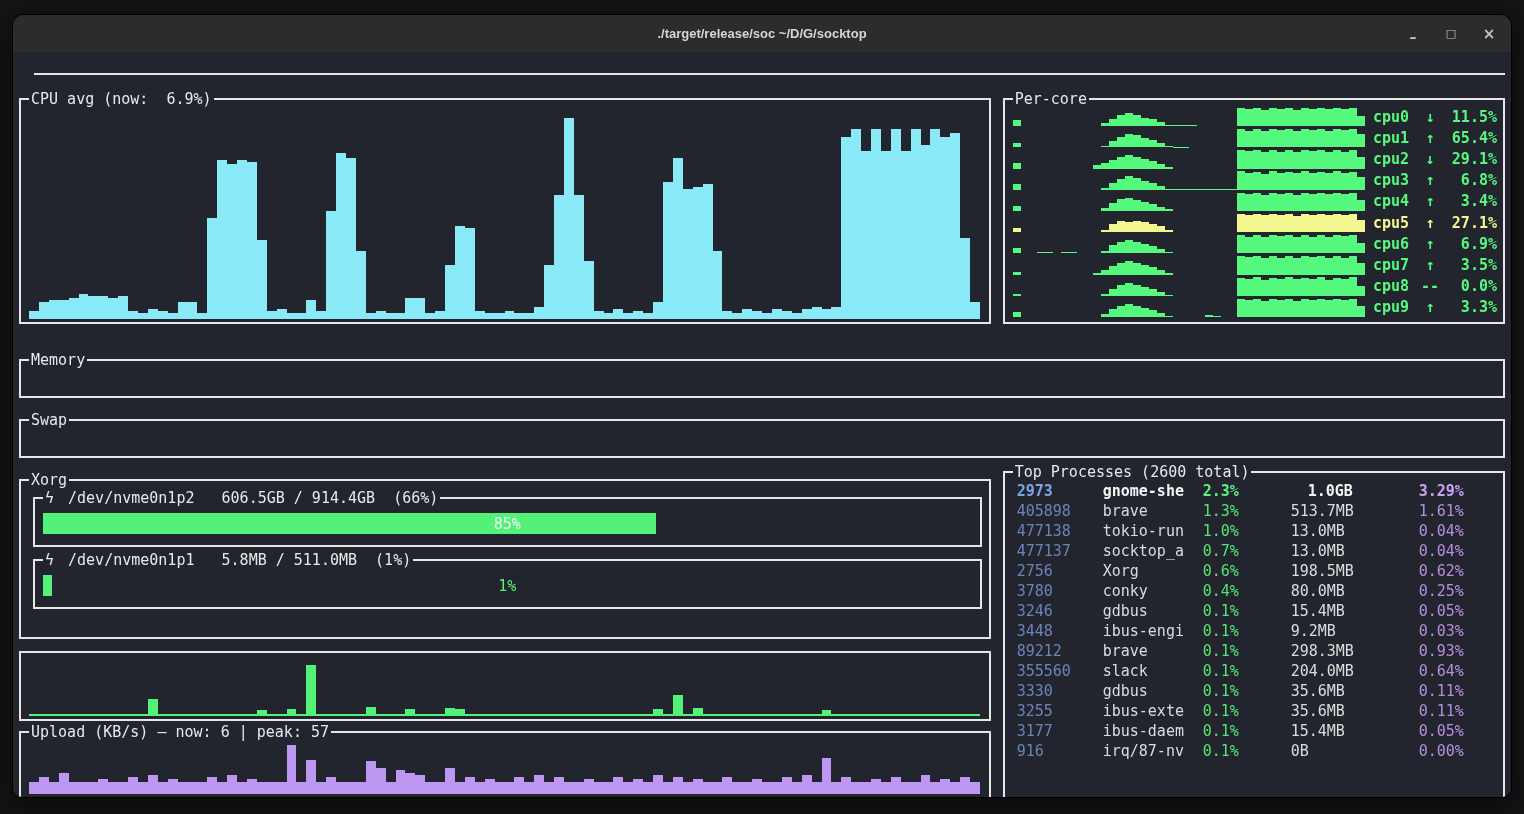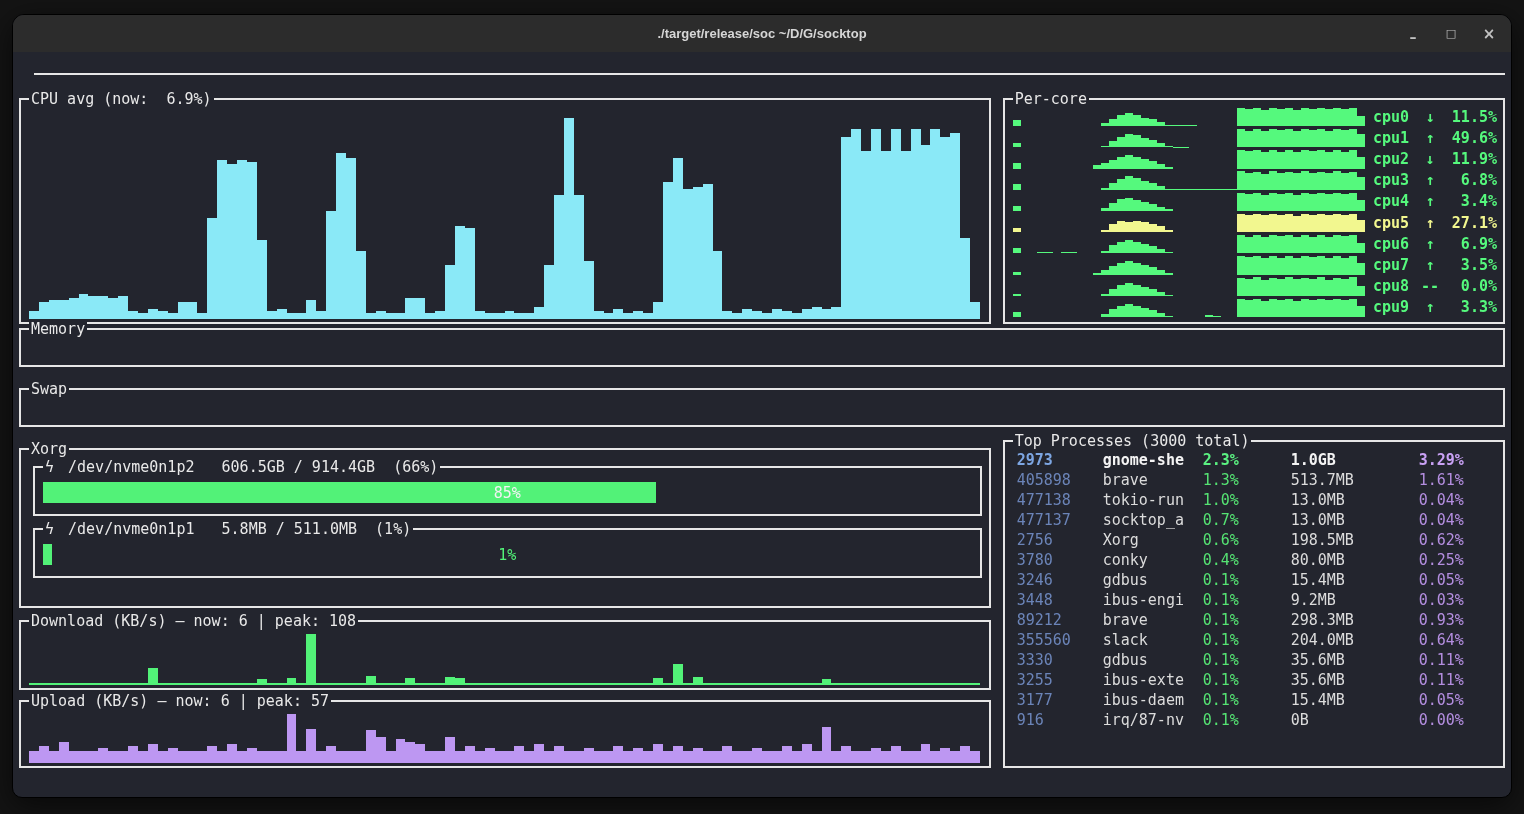--- a/index.html
+++ b/index.html
@@ -45,21 +45,21 @@
 
   .cores{position:absolute; inset:6px 6px 4px 6px; display:flex; flex-direction:column;}
   .core-row{flex:1; display:flex; align-items:center;}
   .spark{flex:1; height:100%; display:flex; align-items:flex-end; padding:1px 8px 1px 2px;}
   .spark .bar{flex:1;}
   .core-label{width:124px; font-weight:bold; display:flex; white-space:pre; font-size:15px;}
   .core-label .cname{width:44px;}
   .core-label .arrow{width:26px; text-align:center;}
   .core-label .cval{flex:1; text-align:right;}
 
-  .gauge-panel{height:39px; margin-top:4px;}
+  .gauge-panel{height:39px; margin-top:35px;}
   .gauge{position:absolute; left:8px; right:8px; top:8px; bottom:8px;}
   .gauge-fill{position:absolute; left:0; top:0; bottom:0;}
   .gauge-label{position:absolute; inset:0; display:flex; align-items:center; justify-content:center; white-space:pre; font-size:15px;}
 
   .row-bottom{display:flex; gap:12px; margin-top:13px; height:328px;}
   .col-left{width:973px;}
   .disks-panel{height:160px; margin-top:8px;}
   .disk-box{position:relative; border:2px solid var(--border); height:50px; margin:0 7px 0 12px;}
   .disk-box.first{margin-top:16px;}
   .disk-box.second{margin-top:12px;}
@@ -70,21 +70,21 @@
   .net-panel.ul{margin-top:10px; height:68px;}
 
   .proc-panel{width:503px; height:328px;}
   .proc-table{position:absolute; inset:8px 4px 4px 12px; display:flex; flex-direction:column; overflow:hidden;}
   .proc-row{display:grid; grid-template-columns:86px 100px 88px 128px 1fr; height:20px; line-height:20px; font-size:15px;}
   .proc-row span{white-space:pre; overflow:hidden;}
   .proc-head span{color:#7de8f6; font-weight:bold;}
   .c-pid{color:#6b84b8;} .c-name{color:#dcdcdc;} .c-cpu{color:#55e373;} .c-mem{color:#dcdcdc;} .c-memp{color:#b48ee0;}
   .proc-row.top{font-weight:bold;}
   .proc-row.top .c-pid{color:#7da6e3;} .proc-row.top .c-name{color:#f4f4f4;}
-  .proc-row.top .c-cpu{color:#5bf282;} .proc-row.top .c-mem{color:#f4f4f4;} .proc-row.top .c-memp{color:#c9a1f5;}
+  .proc-row.top .c-cpu{color:#5bf282;} .proc-row.top .c-mem{color:#f4f4f4;margin-left:17px;} .proc-row.top .c-memp{color:#c9a1f5;}
 </style>
 </head>
 <body>
 
 <div class="window">
   <div class="titlebar">
     <span>./target/release/soc ~/D/G/socktop</span>
     <div class="tb-buttons">
       <span class="tb-btn min">–</span>
       <span class="tb-btn max">□</span>
@@ -291,21 +291,21 @@
                 <div class="bar" style="height: 85%; background: rgb(85, 249, 125);"></div>
                 <div class="bar" style="height: 96%; background: rgb(85, 249, 125);"></div>
                 <div class="bar" style="height: 90%; background: rgb(85, 249, 125);"></div>
                 <div class="bar" style="height: 95%; background: rgb(85, 249, 125);"></div>
                 <div class="bar" style="height: 88%; background: rgb(85, 249, 125);"></div>
                 <div class="bar" style="height: 96%; background: rgb(85, 249, 125);"></div>
                 <div class="bar" style="height: 90%; background: rgb(85, 249, 125);"></div>
                 <div class="bar" style="height: 95%; background: rgb(85, 249, 125);"></div>
                 <div class="bar" style="height: 70%; background: rgb(85, 249, 125);"></div>
               </div>
-              <div class="core-label" style="color: rgb(85, 249, 125);"><span class="cname">cpu1</span><span class="arrow">↑</span><span class="cval">49.6%</span></div>
+              <div class="core-label" style="color: rgb(85, 249, 125);"><span class="cname">cpu1</span><span class="arrow">↑</span><span class="cval">65.4%</span></div>
             </div>
             <div class="core-row">
               <div class="spark">
                 <div class="bar" style="height: 28%; background: rgb(85, 249, 125);"></div>
                 <div class="bar" style="height: 0%; background: rgb(85, 249, 125);"></div>
                 <div class="bar" style="height: 0%; background: rgb(85, 249, 125);"></div>
                 <div class="bar" style="height: 0%; background: rgb(85, 249, 125);"></div>
                 <div class="bar" style="height: 0%; background: rgb(85, 249, 125);"></div>
                 <div class="bar" style="height: 0%; background: rgb(85, 249, 125);"></div>
                 <div class="bar" style="height: 0%; background: rgb(85, 249, 125);"></div>
@@ -340,21 +340,21 @@
                 <div class="bar" style="height: 86%; background: rgb(85, 249, 125);"></div>
                 <div class="bar" style="height: 95%; background: rgb(85, 249, 125);"></div>
                 <div class="bar" style="height: 90%; background: rgb(85, 249, 125);"></div>
                 <div class="bar" style="height: 96%; background: rgb(85, 249, 125);"></div>
                 <div class="bar" style="height: 85%; background: rgb(85, 249, 125);"></div>
                 <div class="bar" style="height: 95%; background: rgb(85, 249, 125);"></div>
                 <div class="bar" style="height: 88%; background: rgb(85, 249, 125);"></div>
                 <div class="bar" style="height: 96%; background: rgb(85, 249, 125);"></div>
                 <div class="bar" style="height: 60%; background: rgb(85, 249, 125);"></div>
               </div>
-              <div class="core-label" style="color: rgb(85, 249, 125);"><span class="cname">cpu2</span><span class="arrow">↓</span><span class="cval"> 11.9%</span></div>
+              <div class="core-label" style="color: rgb(85, 249, 125);"><span class="cname">cpu2</span><span class="arrow">↓</span><span class="cval"> 29.1%</span></div>
             </div>
             <div class="core-row">
               <div class="spark">
                 <div class="bar" style="height: 32%; background: rgb(85, 249, 125);"></div>
                 <div class="bar" style="height: 0%; background: rgb(85, 249, 125);"></div>
                 <div class="bar" style="height: 0%; background: rgb(85, 249, 125);"></div>
                 <div class="bar" style="height: 0%; background: rgb(85, 249, 125);"></div>
                 <div class="bar" style="height: 0%; background: rgb(85, 249, 125);"></div>
                 <div class="bar" style="height: 0%; background: rgb(85, 249, 125);"></div>
                 <div class="bar" style="height: 0%; background: rgb(85, 249, 125);"></div>
@@ -719,21 +719,20 @@
               <div class="disk-box second">
                 <span class="panel-title disk-title"><span>ϟ</span><span>/dev/nvme0n1p1   5.8MB / 511.0MB  (1%)</span></span>
                 <div class="disk-gauge">
                   <div class="gauge-fill" style="width: 1%; background: rgb(82, 242, 120);"></div>
                   <div class="gauge-label" style="color: rgb(82, 242, 120);">1%</div>
                 </div>
               </div>
             </div>
         </div>
         <div class="panel net-panel dl">
-          <span class="panel-title">Download (KB/s) — now: 6 | peak: 108</span>
           <div class="chart" id="dl-chart">
               <div class="bar" style="height: 4.62963%; background: rgb(82, 242, 120);"></div>
               <div class="bar" style="height: 4.62963%; background: rgb(82, 242, 120);"></div>
               <div class="bar" style="height: 4.62963%; background: rgb(82, 242, 120);"></div>
               <div class="bar" style="height: 4.62963%; background: rgb(82, 242, 120);"></div>
               <div class="bar" style="height: 4.62963%; background: rgb(82, 242, 120);"></div>
               <div class="bar" style="height: 4.62963%; background: rgb(82, 242, 120);"></div>
               <div class="bar" style="height: 4.62963%; background: rgb(82, 242, 120);"></div>
               <div class="bar" style="height: 4.62963%; background: rgb(82, 242, 120);"></div>
               <div class="bar" style="height: 4.62963%; background: rgb(82, 242, 120);"></div>
@@ -923,21 +922,21 @@
               <div class="bar" style="height: 24.5614%; background: rgb(189, 151, 242);"></div>
               <div class="bar" style="height: 31.5789%; background: rgb(189, 151, 242);"></div>
               <div class="bar" style="height: 24.5614%; background: rgb(189, 151, 242);"></div>
               <div class="bar" style="height: 35.0877%; background: rgb(189, 151, 242);"></div>
               <div class="bar" style="height: 24.5614%; background: rgb(189, 151, 242);"></div>
             </div>
         </div>
       </div>
 
       <div class="panel proc-panel">
-        <span class="panel-title">Top Processes (3000 total)</span>
+        <span class="panel-title">Top Processes (2600 total)</span>
         <div class="proc-table" id="proc-table">
             <div class="proc-row top">
               <span class="c-pid">2973</span>
               <span class="c-name">gnome-she</span>
               <span class="c-cpu">2.3%</span>
               <span class="c-mem">1.0GB</span>
               <span class="c-memp">3.29%</span>
             </div>
             <div class="proc-row">
               <span class="c-pid">405898</span>

